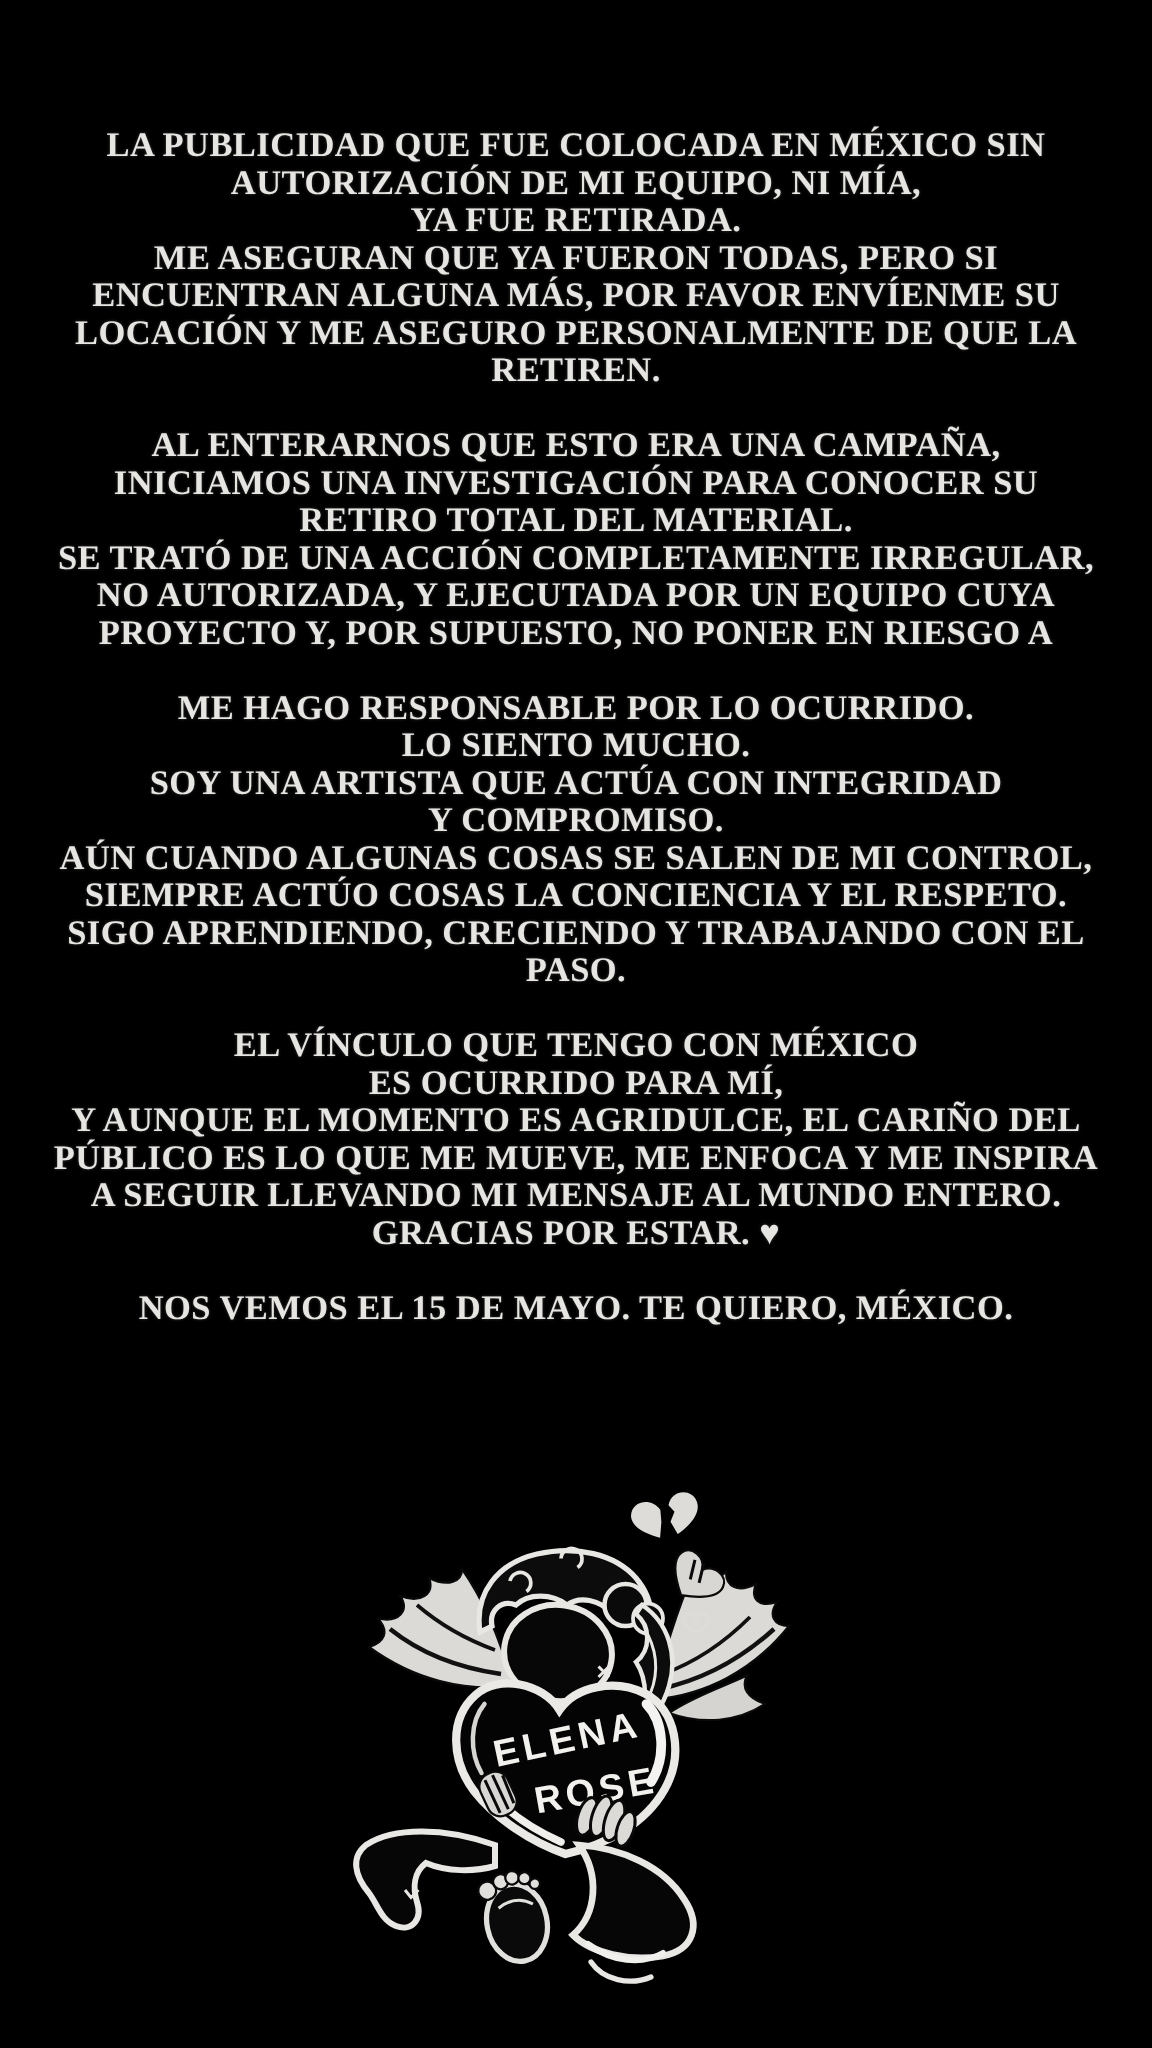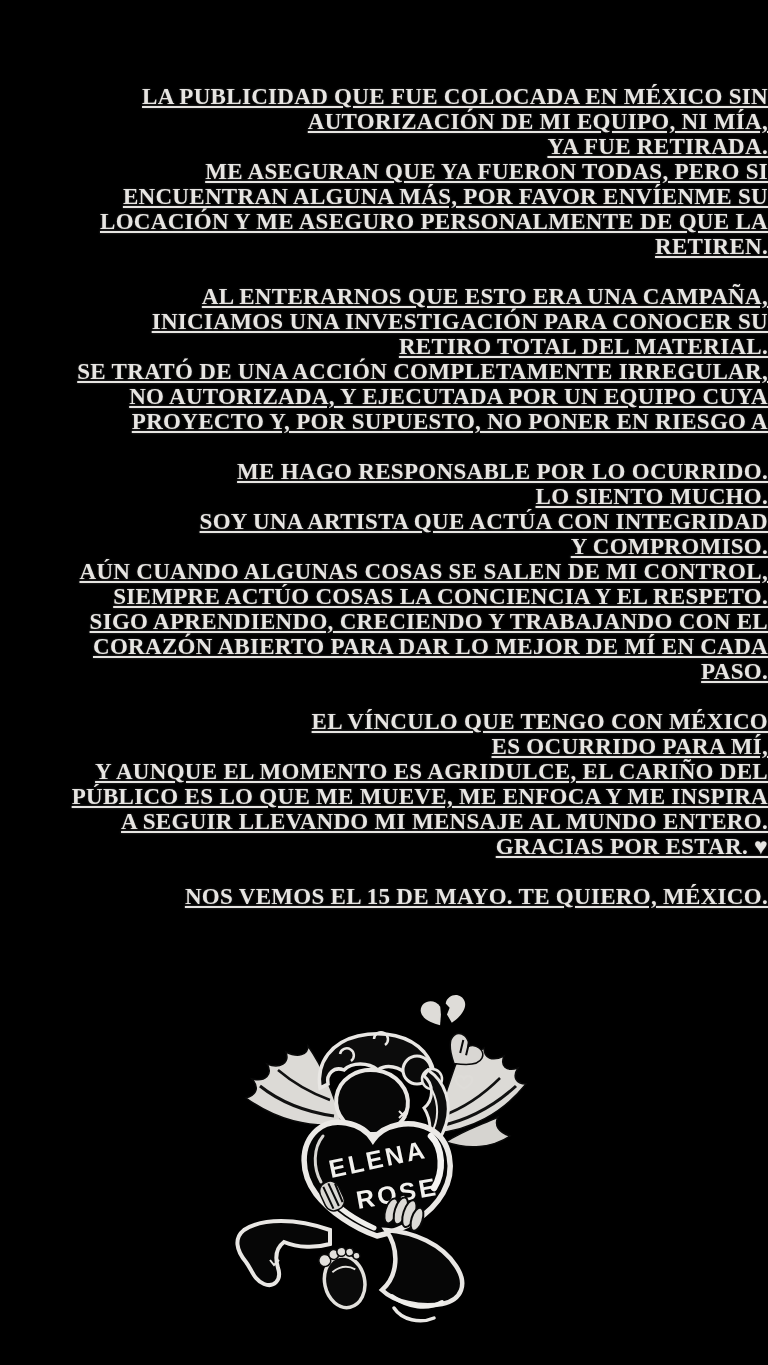--- a/index.html
+++ b/index.html
@@ -12,23 +12,22 @@
     background: #000000;
     overflow: hidden;
     position: relative;
     font-family: "Liberation Serif", "DejaVu Serif", serif;
   }
   .statement {
     position: absolute;
     top: 84px;
     left: 0;
     width: 768px;
-    text-align: right;
+    text-align: center;
     color: #e7e5e2;
-    text-decoration: underline;
   }
   .paragraph {
     margin: 0 0 25px 0;
   }
   .line {
     font-family: "Liberation Serif", "DejaVu Serif", "DejaVu Sans", serif;
     font-size: 23px;
     font-weight: 700;
     line-height: 25px;
     letter-spacing: 0.3px;
@@ -70,21 +69,20 @@
       <div class="line">PROYECTO Y, POR SUPUESTO, NO PONER EN RIESGO A</div>
     </div>
     <div class="paragraph">
       <div class="line">ME HAGO RESPONSABLE POR LO OCURRIDO.</div>
       <div class="line">LO SIENTO MUCHO.</div>
       <div class="line">SOY UNA ARTISTA QUE ACTÚA CON INTEGRIDAD</div>
       <div class="line">Y COMPROMISO.</div>
       <div class="line">AÚN CUANDO ALGUNAS COSAS SE SALEN DE MI CONTROL,</div>
       <div class="line">SIEMPRE ACTÚO COSAS LA CONCIENCIA Y EL RESPETO.</div>
       <div class="line">SIGO APRENDIENDO, CRECIENDO Y TRABAJANDO CON EL</div>
-      <div class="line">CORAZÓN ABIERTO PARA DAR LO MEJOR DE MÍ EN CADA</div>
       <div class="line">PASO.</div>
     </div>
     <div class="paragraph">
       <div class="line">EL VÍNCULO QUE TENGO CON MÉXICO</div>
       <div class="line">ES OCURRIDO PARA MÍ,</div>
       <div class="line">Y AUNQUE EL MOMENTO ES AGRIDULCE, EL CARIÑO DEL</div>
       <div class="line">PÚBLICO ES LO QUE ME MUEVE, ME ENFOCA Y ME INSPIRA</div>
       <div class="line">A SEGUIR LLEVANDO MI MENSAJE AL MUNDO ENTERO.</div>
       <div class="line">GRACIAS POR ESTAR. ♥</div>
     </div>

